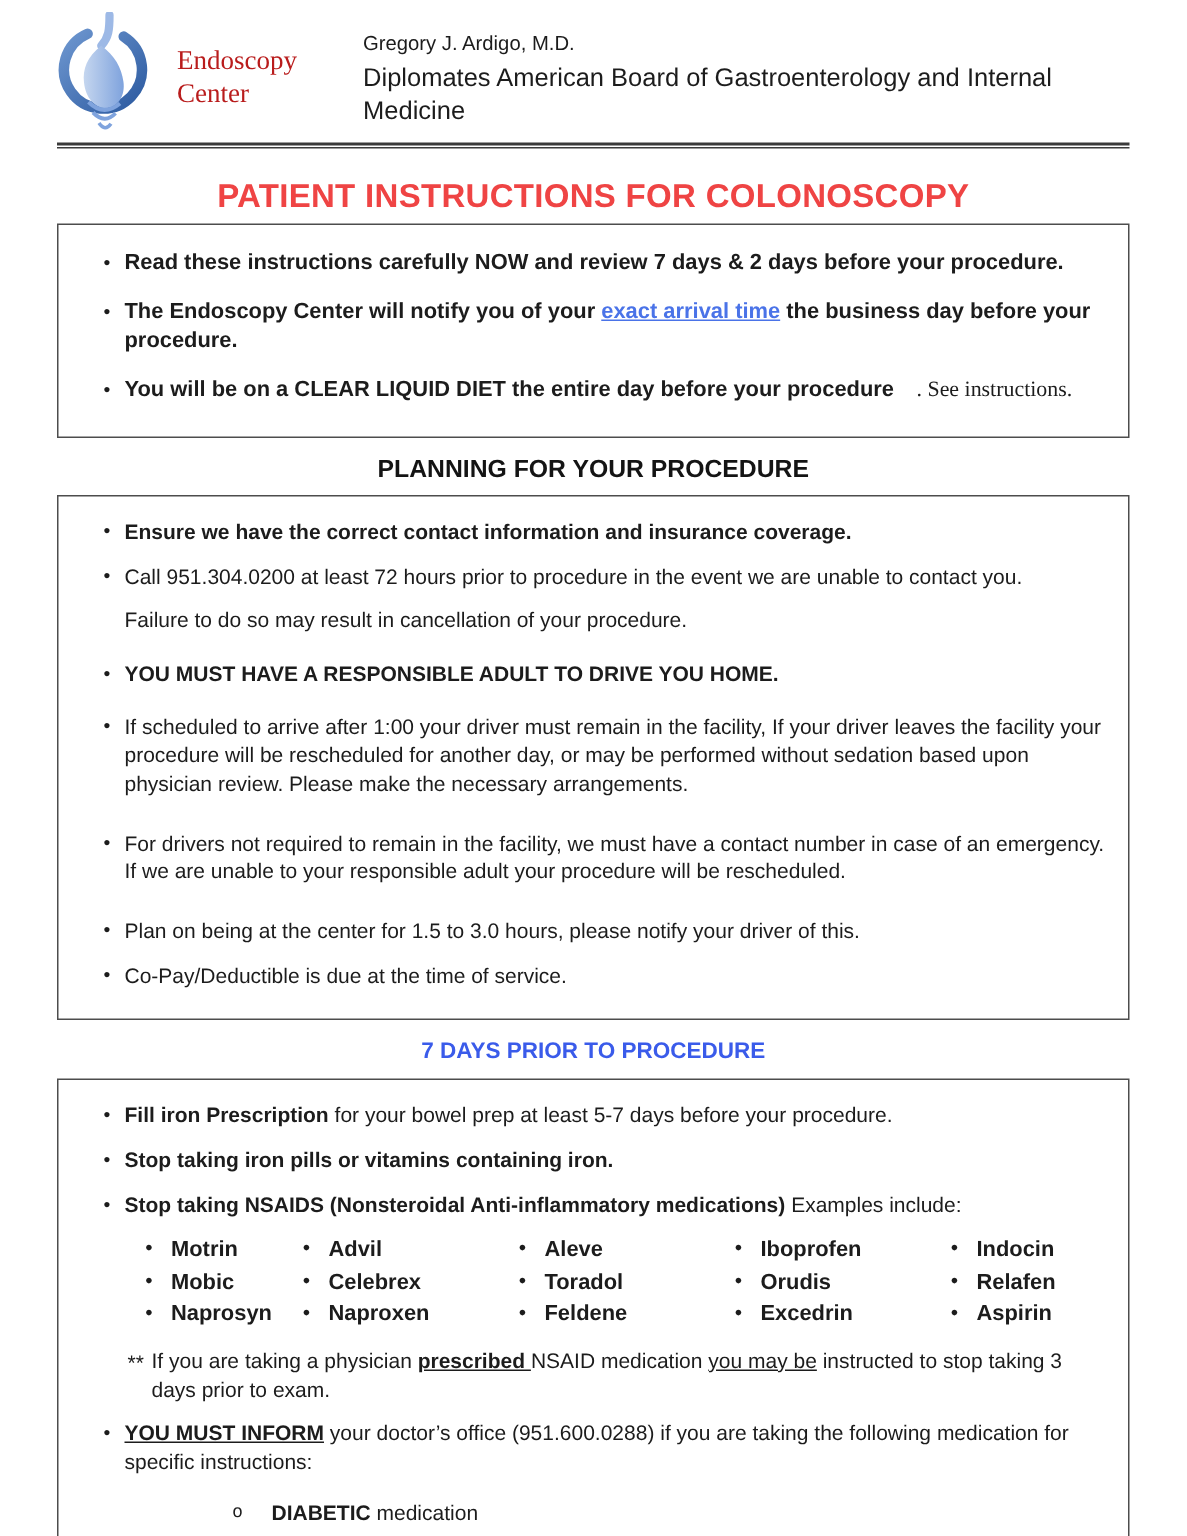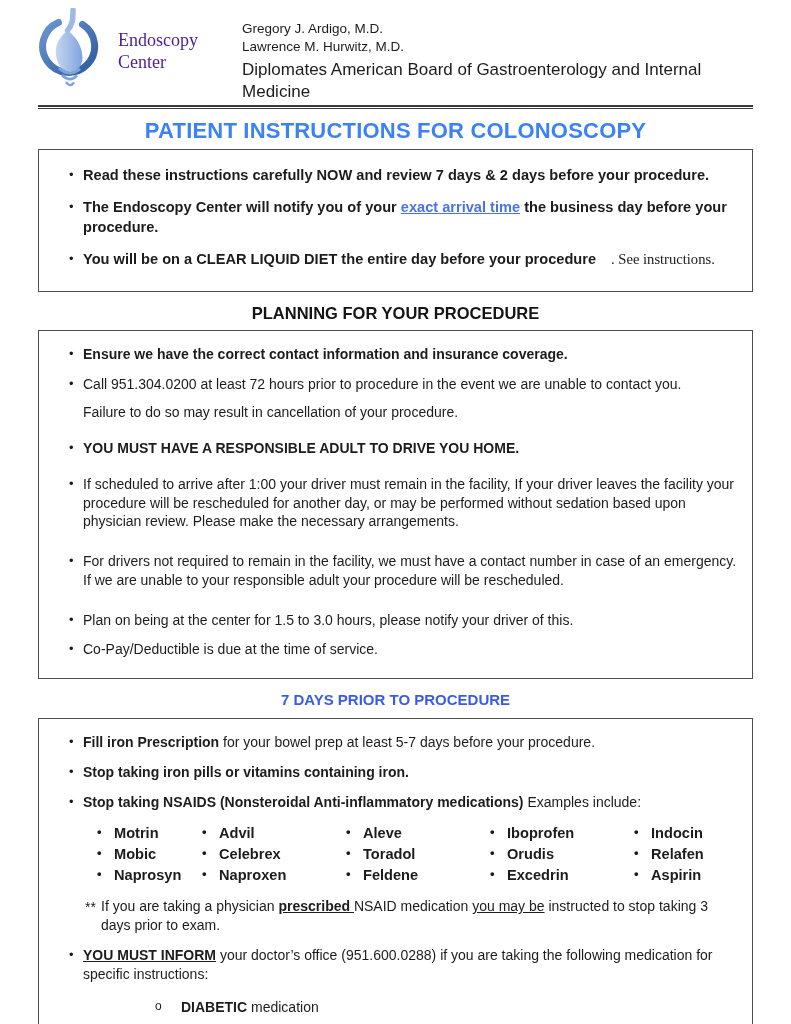--- a/index.html
+++ b/index.html
@@ -6,29 +6,29 @@
   html, body { background: #ffffff; }
   .page {
     width: 791px; height: 1024px; margin: 0 auto; background: #fff;
     padding: 6px 38px 0 38px; overflow: hidden;
     font-family: "Liberation Sans", sans-serif; color: #1c1c1c;
   }
 
   
   .letterhead { display: flex; justify-content: space-between; align-items: flex-start; }
   .logo { display: flex; align-items: center; gap: 8px; padding-top: 2px; }
-  .logo-text { font-family: "Liberation Serif", serif; color: #4c1d95; font-size: 18px; line-height: 1.25; }
+  .logo-text { font-family: "Liberation Serif", serif; color: #b91c1c; font-size: 18px; line-height: 1.25; }
   .logo-line1 { padding-left: 10px; }
   .doctors { font-size: 13.5px; line-height: 1.32; padding-top: 14px; }
   .tagline { font-size: 17px; margin-top: 3px; }
   .double-rule { height: 4px; border-top: 2.6px solid #3a3a3a; border-bottom: 1.2px solid #3a3a3a; margin-top: 1px; }
 
   
   .doc-title { text-align: center; font-weight: bold; font-size: 22px; letter-spacing: .2px;
-               color: #3b82f6; margin: 9px 0 5px 0; }
+               color: #ef4444; margin: 19px 0 5px 0; }
   .sec { text-align: center; font-weight: bold; margin: 12px 0 7px 0; }
   .sec-black { color: #141414; font-size: 16.5px; }
   .sec-blue  { color: #3a5bea; font-size: 15px; margin-top: 17px; margin-bottom: 10px; }
 
   
   .box { border: 1.5px solid #4d4d4d; padding: 3px 12px 8px 14px; background: #fff; }
   .box + .sec { margin-top: 12px; }
 
   
   .brow { display: flex; margin: 11px 0; font-size: 14px; }
@@ -85,21 +85,20 @@
           <path d="M24 67 Q32 75 39 67.5" fill="none" stroke="#7fa3dd" stroke-width="2.6"></path>
           <path d="M28 74 Q32 80 36 74.5" fill="none" stroke="#7fa3dd" stroke-width="2.4"></path>
         </svg>
       </span>
       <div class="logo-text">
         <div class="logo-line1">Endoscopy Center</div>
       </div>
     </div>
     <div class="doctors">
       <div>Gregory J. Ardigo, M.D.</div>
-      <div>Lawrence M. Hurwitz, M.D.</div>
       <div class="tagline">Diplomates American Board of Gastroenterology and Internal Medicine</div>
     </div>
   </header>
 
   <div class="double-rule"></div>
 
   <h1 class="doc-title">PATIENT INSTRUCTIONS FOR COLONOSCOPY</h1>
 
   <section class="box box1">
     <div>

